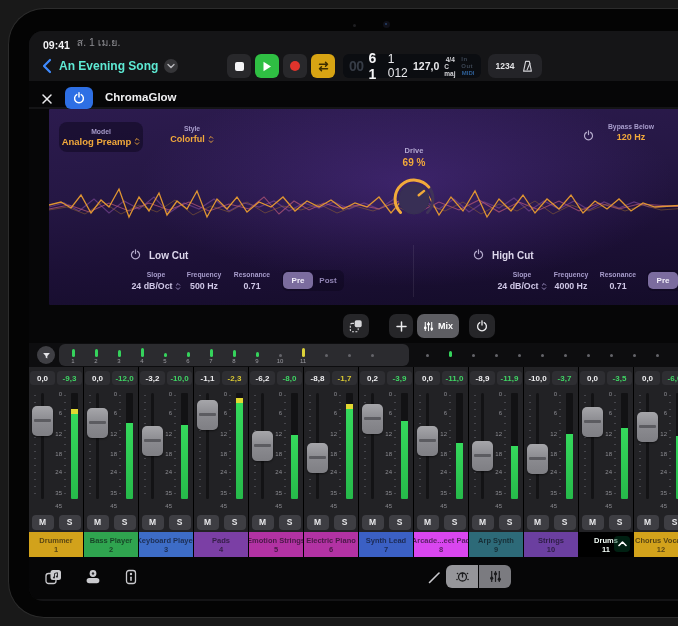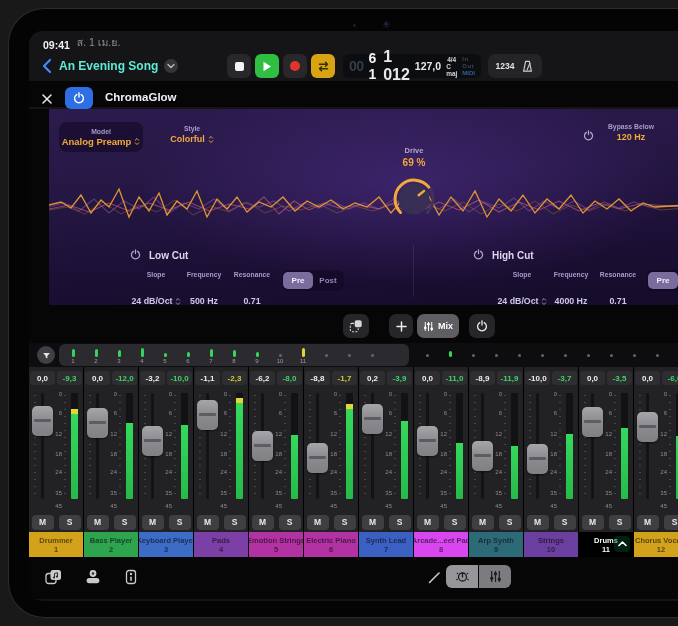--- a/index.html
+++ b/index.html
@@ -26,21 +26,21 @@
   .tbtn{position:absolute;top:3px;width:24px;height:24px;border-radius:6px;background:#28282b;
     display:flex;align-items:center;justify-content:center;}
   .tbtn.play{background:#2fbf43;}
   .tbtn.cycle{background:#d8a413;}
   .stop-sq{width:9px;height:9px;border-radius:2px;background:#f4f4f6;}
   .rec-dot{width:10px;height:10px;border-radius:50%;background:#e0342c;}
   .lcd{position:absolute;left:314px;top:3px;width:138px;height:24px;border-radius:6px;background:#0b0d11;
     display:flex;align-items:center;gap:5px;padding:0 6px;box-sizing:border-box;}
   .lcd-dim{color:#363c46;font-size:14px;font-weight:700;letter-spacing:-.5px;}
   .lcd-bars{color:#f4f4f6;font-size:14px;font-weight:700;letter-spacing:.5px;}
-  .lcd-ticks{color:#e9e9ec;font-size:16px;font-weight:700;}
+  .lcd-ticks{color:#e9e9ec;font-size:12px;font-weight:400;}
   .lcd-tempo{color:#e9e9ec;font-size:10.5px;font-weight:600;}
   .lcd-sig{display:flex;flex-direction:column;align-items:center;line-height:7px;}
   .lcd-sig span{color:#d6d6da;font-size:6.5px;font-weight:700;}
   .lcd-io{display:flex;flex-direction:column;align-items:center;line-height:7px;}
   .io-row{color:#3c4654;font-size:6px;font-weight:700;letter-spacing:.5px;}
   .io-midi{color:#2e5f96;font-size:6px;font-weight:700;}
   .count-grp{position:absolute;left:459px;top:3px;width:54px;height:24px;border-radius:7px;background:#242428;
     display:flex;align-items:center;justify-content:center;gap:7px;}
   .count-lbl{color:#e4e4e6;font-size:8.5px;font-weight:700;}
 
@@ -68,21 +68,21 @@
   .byp-pwr{position:absolute;left:534px;top:18px;}
   .byp-box{position:absolute;left:550px;top:14px;width:64px;display:flex;flex-direction:column;align-items:center;gap:2px;}
   .lvl-box{position:absolute;left:620px;top:14px;width:50px;display:flex;flex-direction:column;align-items:center;gap:2px;}
   .p-val{font-size:9px;}
   .drive-box{position:absolute;left:330px;top:37px;width:70px;text-align:center;}
   .drive-lab{color:#b3a8d1;font-size:7.5px;font-weight:600;}
   .drive-val{color:#f2a93b;font-size:10px;font-weight:700;margin-top:2px;}
   .knob{position:absolute;left:341px;top:66px;width:48px;height:48px;}
   .vdiv{position:absolute;left:364px;top:136px;width:1px;height:52px;background:rgba(255,255,255,.08);}
   .cut-head{position:absolute;top:140px;display:flex;align-items:center;gap:8px;color:#ddd7ec;font-size:10px;font-weight:600;}
-  .cut-col{position:absolute;top:162px;display:flex;flex-direction:column;align-items:center;gap:18px;}
+  .cut-col{position:absolute;top:162px;display:flex;flex-direction:column;align-items:center;gap:3px;}
   .cut-val{color:#cfc7e6;font-size:8.8px;font-weight:600;display:flex;align-items:center;gap:2px;}
   .prepost{position:absolute;top:161px;height:21px;border-radius:6px;background:rgba(10,5,25,.4);display:flex;align-items:center;padding:1px;box-sizing:border-box;}
   .seg{width:30px;height:17px;border-radius:5px;display:flex;align-items:center;justify-content:center;font-size:8px;font-weight:600;color:#9184b5;}
   .seg.on{background:#7b6c9e;color:#f2effa;}
 
   
   .mixtools{position:relative;height:34px;background:#060607;}
   .mbtn{position:absolute;top:5px;height:24px;border-radius:7px;background:#262629;display:flex;align-items:center;justify-content:center;color:#e6e6e8;}
   .mbtn.sel{background:#5e5e63;}
   .mix-lbl{font-size:9px;font-weight:600;color:#fff;margin-left:4px;}

